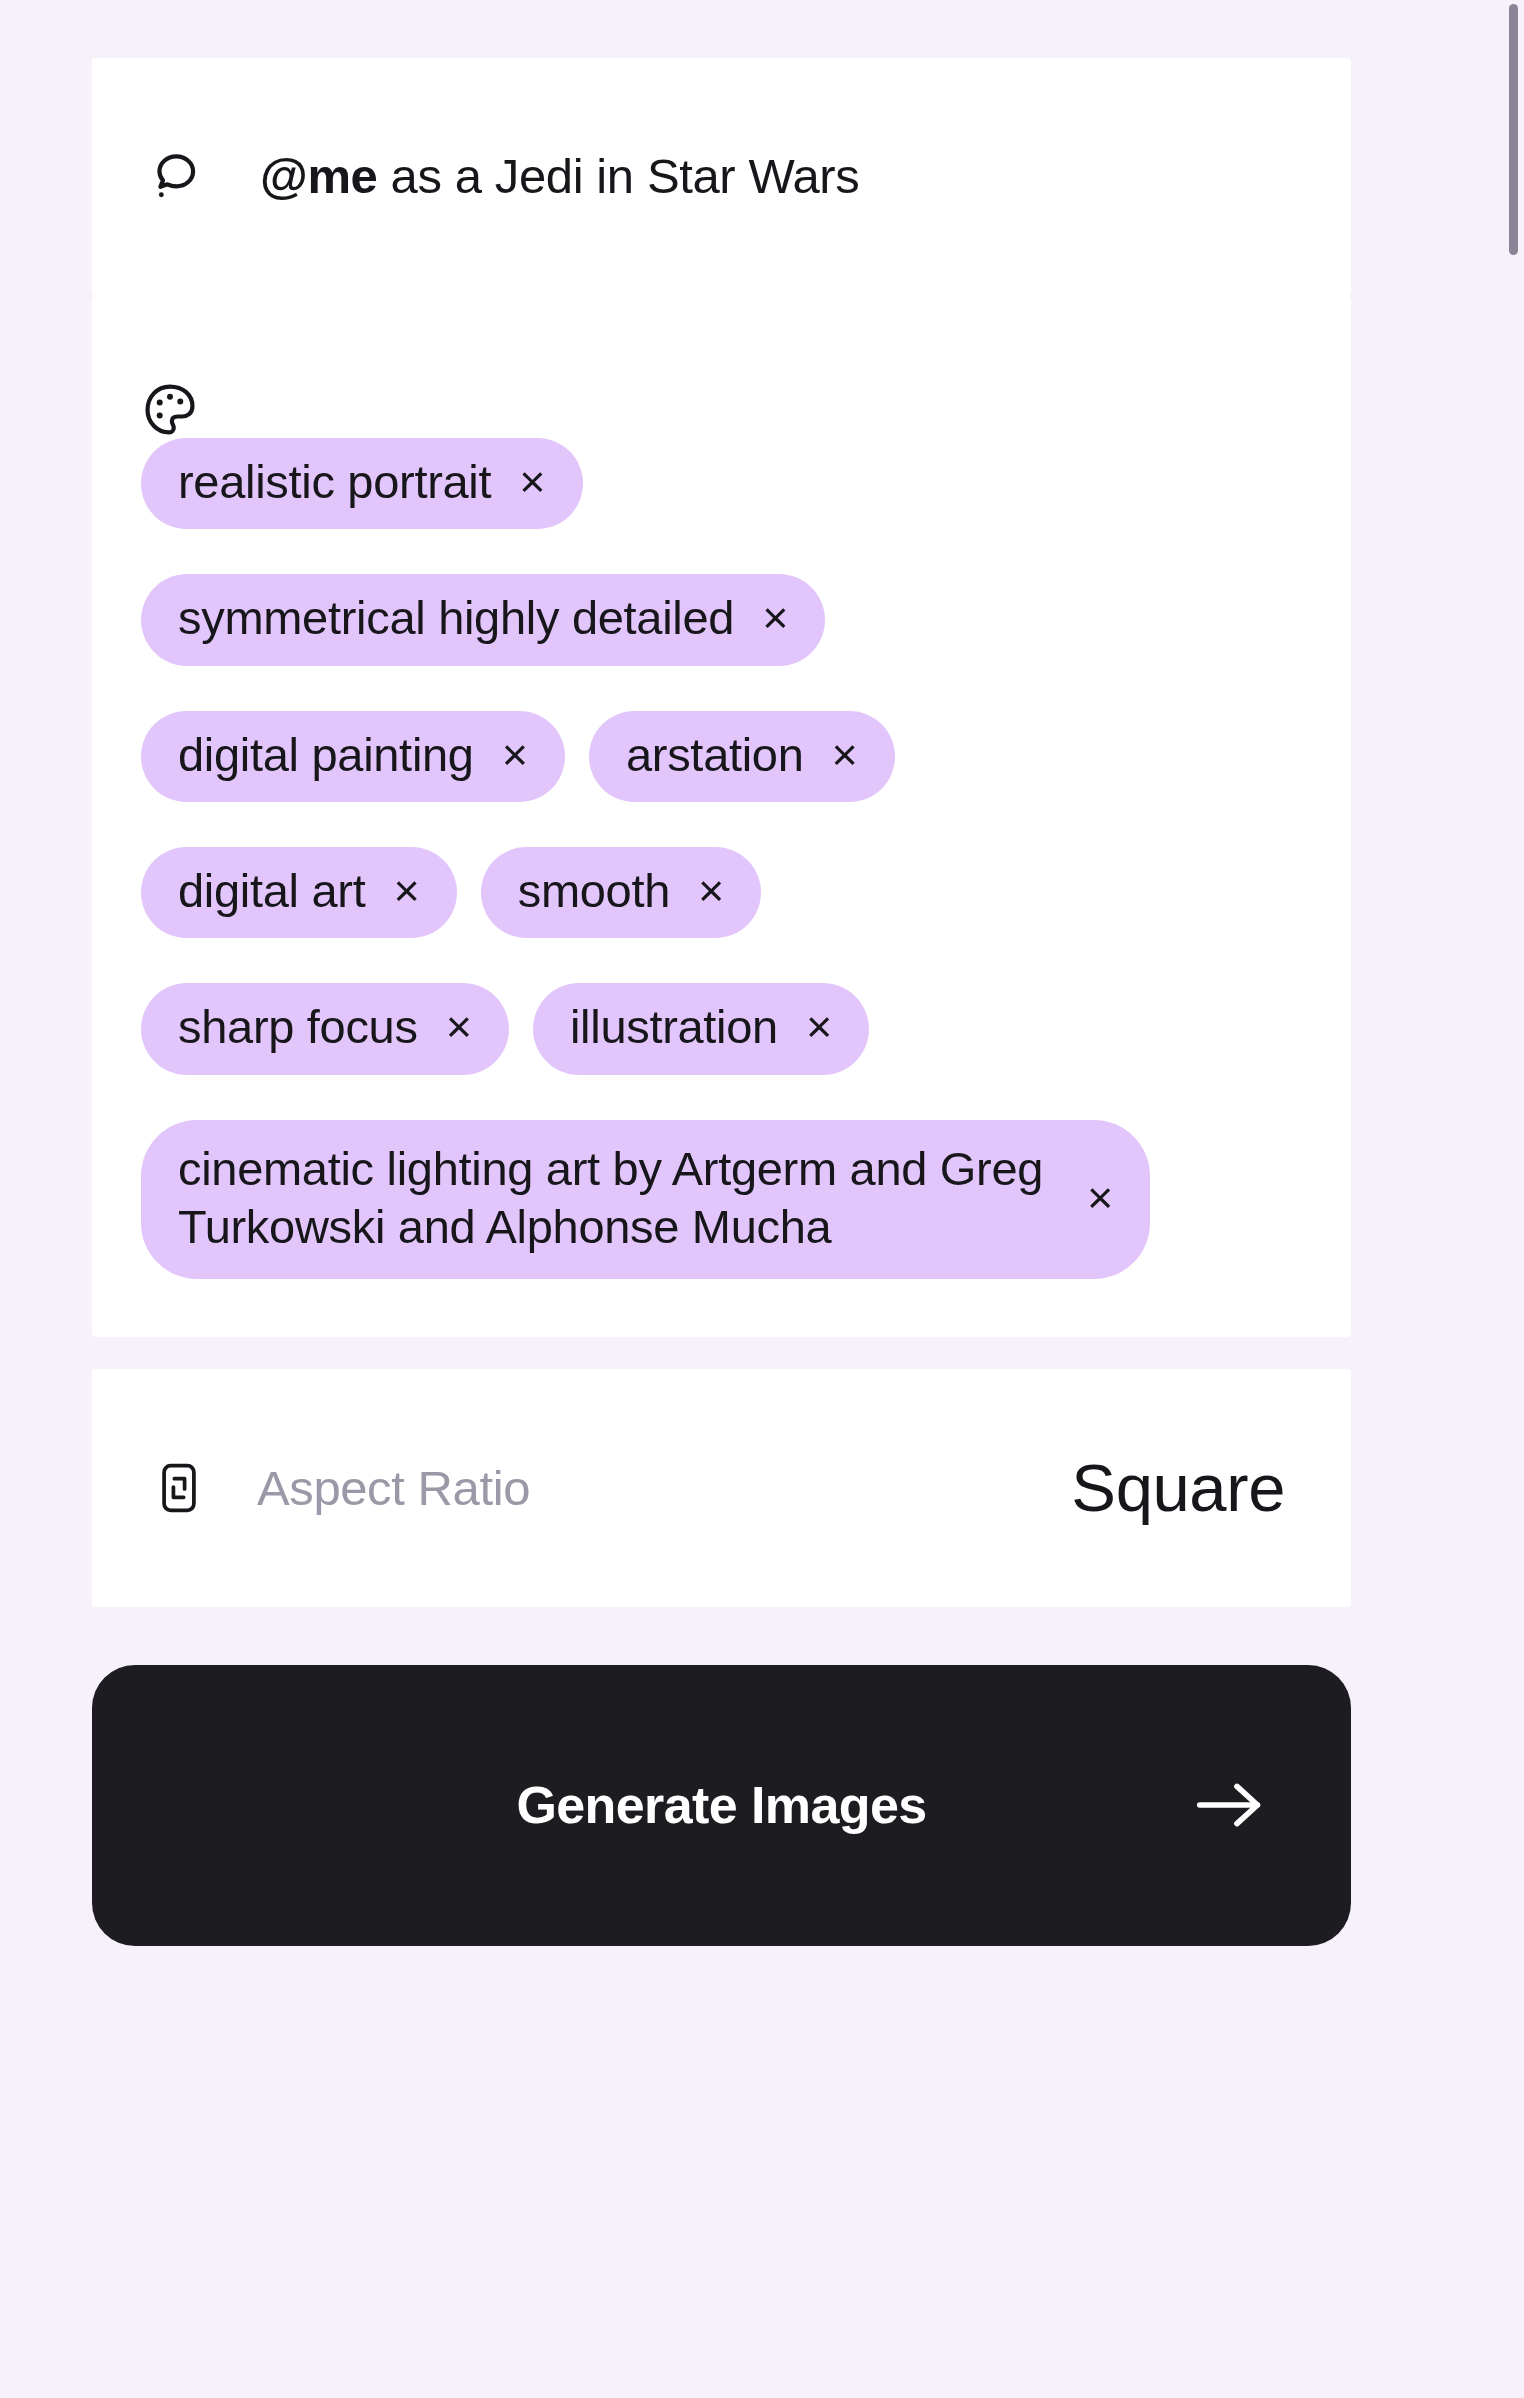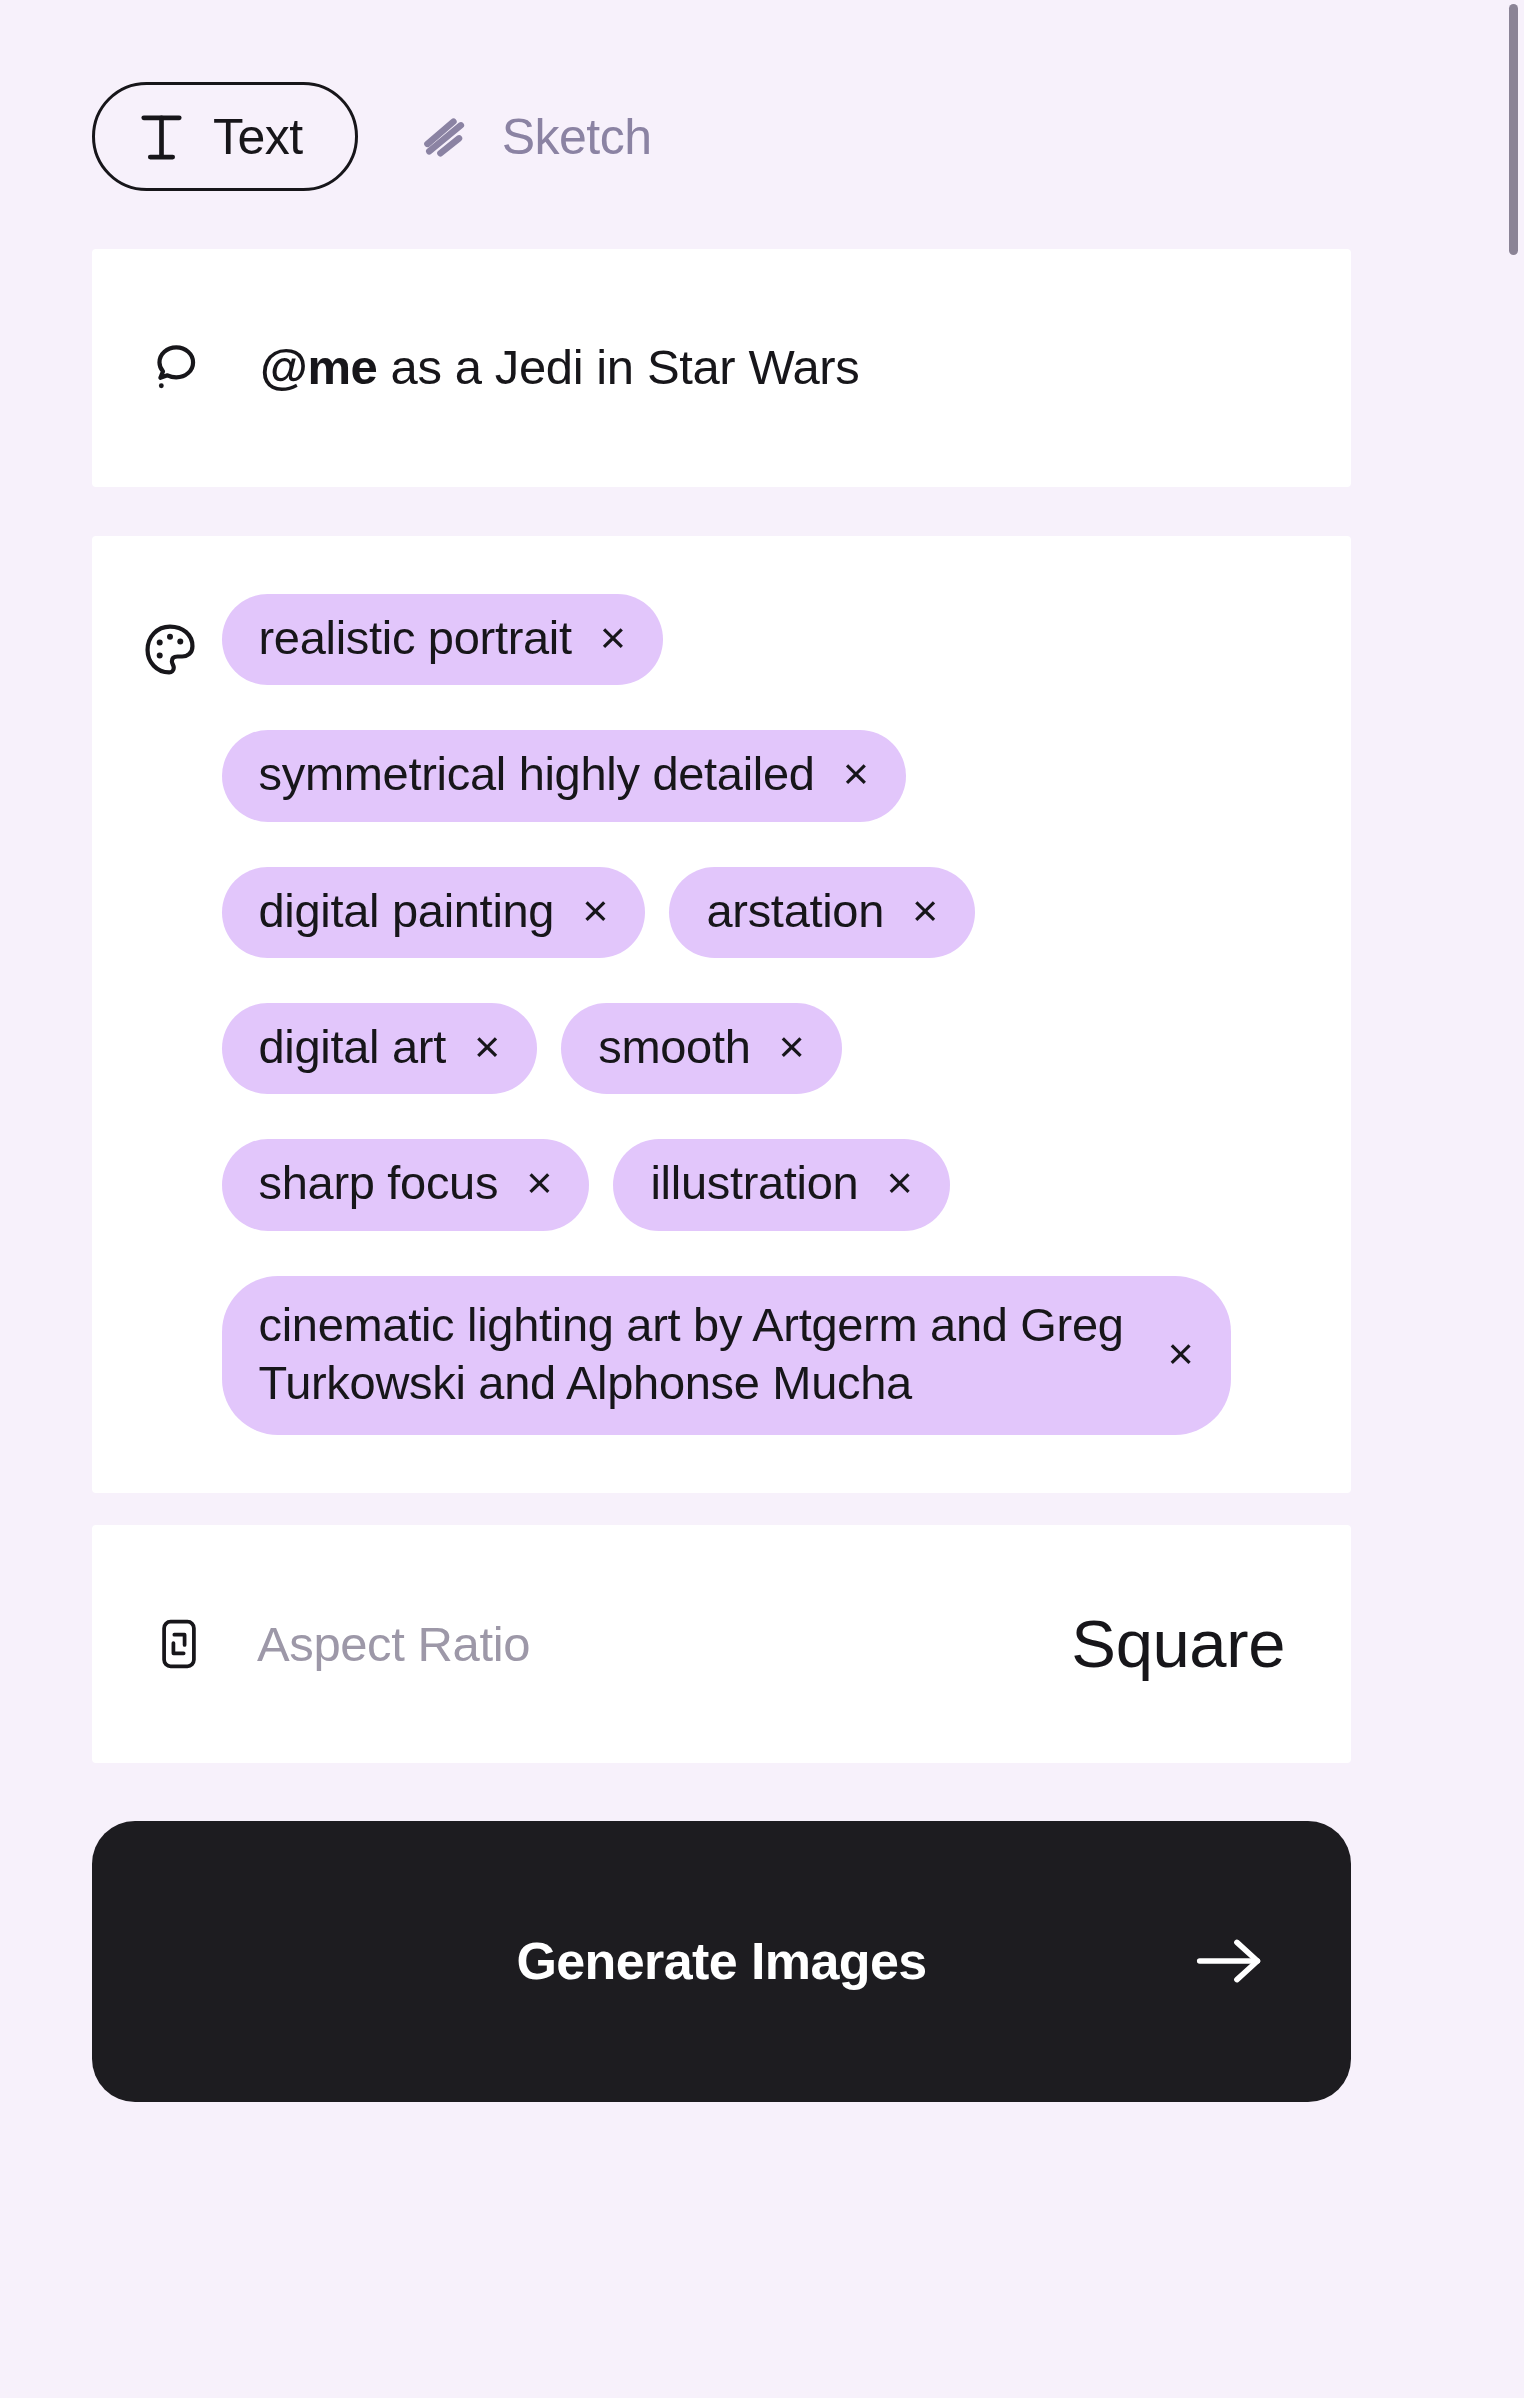--- a/index.html
+++ b/index.html
@@ -86,25 +86,25 @@
   .prompt-text{
     font-size:49px;
     letter-spacing:-0.4px;
     color:#17161a;
     line-height:1.1;
     white-space:nowrap;
   }
   .prompt-text b{ font-weight:700; }
 
   .tags-card{
-    margin-top:49px;
     padding:58px 54px 58px 49px;
     display:flex;
     align-items:flex-start;
     gap:0;
+    flex-direction:column;
   }
   .tags-icon{
     width:58px; height:58px;
     flex:0 0 auto;
     margin-top:26px;
     margin-right:22.5px;
   }
   .tags-icon svg{ display:block; }
   .tags-wrap{
     display:flex; flex-wrap:wrap;
@@ -190,45 +190,20 @@
     transform:translateY(-50%);
     width:71px; height:54px;
   }
   .generate-arrow svg{ display:block; }
 </style>
 </head>
 <body>
 
 <div class="page">
 
-  <div class="mode-tabs">
-
-    <div class="mode-tab active">
-      <span class="icon-text-glyph">
-        <svg viewBox="0 0 46 52" width="43" height="49" fill="none" stroke="#17161a" stroke-width="5" stroke-linecap="round">
-          <path d="M4 6 H42"></path>
-          <path d="M23 6 V46"></path>
-          <path d="M11 48 H35"></path>
-        </svg>
-      </span>
-      <span class="tab-label">Text</span>
-    </div>
-
-    <div class="mode-tab inactive">
-      <span class="icon-sketch-glyph">
-        <svg viewBox="0 0 56 52" width="52" height="49" fill="none" stroke="#8b83a3" stroke-width="7" stroke-linecap="round">
-          <path d="M8 34 L36 10"></path>
-          <path d="M10 42 L44 14"></path>
-          <path d="M22 44 L42 28"></path>
-        </svg>
-      </span>
-      <span class="tab-label">Sketch</span>
-    </div>
-
-  </div>
 
   <div class="card prompt-card">
     <div class="prompt-row">
       <span class="prompt-icon">
         <svg viewBox="0 0 60 60" width="56" height="56" fill="none" stroke="#17161a" stroke-width="4.5" stroke-linecap="round" stroke-linejoin="round">
           <path d="M44 24 C44 33 36 40 26 40 C22.5 40 19.3 39.2 16.6 37.8 L9 40.5 L11.8 33.6
                    C9.4 30.9 8 27.6 8 24 C8 15 16 8 26 8 C36 8 44 15 44 24 Z"></path>
           <circle cx="10" cy="49" r="2.6" fill="#17161a" stroke="none"></circle>
         </svg>
       </span>

